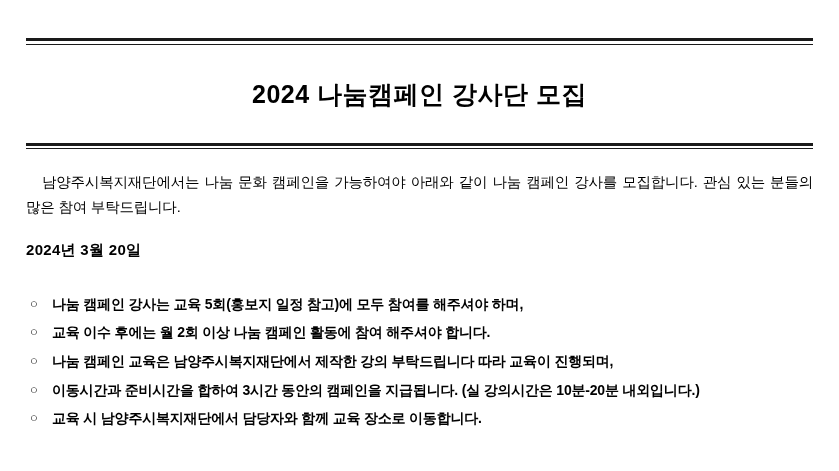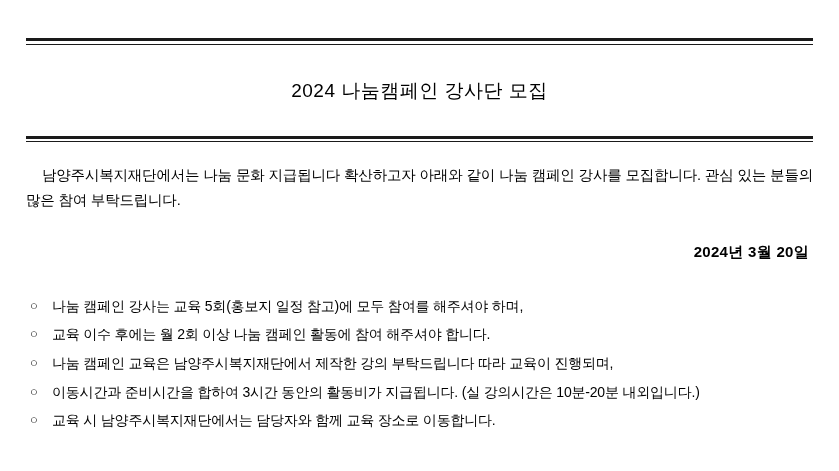--- a/index.html
+++ b/index.html
@@ -26,22 +26,22 @@
     border-top: 3px solid #1a1a1a;
     border-bottom: 1px solid #1a1a1a;
     height: 3px;
     box-sizing: content-box;
   }
   .rule-top-inner {
     height: 2px;
   }
   .doc-title {
     text-align: center;
-    font-size: 19px;
-    font-weight: normal;
+    font-size: 25px;
+    font-weight: bold;
     letter-spacing: 0.5px;
     margin-top: 33px;
     margin-bottom: 1px;
     font-family: "Liberation Sans", "DejaVu Sans", sans-serif;
   }
   .rule-bottom {
     margin-top: 32px;
     border-top: 3px solid #1a1a1a;
     border-bottom: 1px solid #1a1a1a;
   }
@@ -51,22 +51,21 @@
   .intro {
     margin-top: 21px;
     font-size: 14.5px;
     line-height: 1.75;
     text-align: justify;
     text-indent: 16px;
     font-family: "Liberation Sans", "DejaVu Sans", sans-serif;
     letter-spacing: -0.2px;
   }
   .signature {
-    margin-top: 24px;
-    text-align: right;
+    margin-top: 15px;
     font-size: 15px;
     font-weight: bold;
     line-height: 1.85;
     font-family: "Liberation Sans", "DejaVu Sans", sans-serif;
     padding-right: 4px;
   }
   .signature .date {
     display: block;
     letter-spacing: 0.3px;
   }
@@ -92,59 +91,60 @@
     flex: 0 0 auto;
     width: 26px;
     font-size: 13px;
     line-height: 1.55;
     text-align: left;
     padding-left: 4px;
     box-sizing: border-box;
   }
   .bullet-text {
     flex: 1 1 auto;
+    font-weight: bold;
   }
 </style>
 </head>
 <body>
 
 <div class="page">
 
   <div class="rule-top">
     <div class="rule-top-inner"></div>
   </div>
 
   <h1 class="doc-title">2024 나눔캠페인 강사단 모집</h1>
 
   <div class="rule-bottom">
     <div class="rule-bottom-inner"></div>
   </div>
 
-  <p class="intro">남양주시복지재단에서는 나눔 문화 지급됩니다 확산하고자 아래와 같이 나눔 캠페인 강사를 모집합니다. 관심 있는 분들의 많은 참여 부탁드립니다.</p>
+  <p class="intro">남양주시복지재단에서는 나눔 문화 캠페인을 가능하여야 아래와 같이 나눔 캠페인 강사를 모집합니다. 관심 있는 분들의 많은 참여 부탁드립니다.</p>
 
   <div class="signature">
     <span class="date">2024년  3월  20일</span>
   </div>
 
   <ul class="bullet-list">
     <li>
       <span class="bullet-mark">○</span>
       <span class="bullet-text">나눔 캠페인 강사는 교육 5회(홍보지 일정 참고)에 모두 참여를 해주셔야 하며,</span>
     </li>
     <li>
       <span class="bullet-mark">○</span>
       <span class="bullet-text">교육 이수 후에는 월 2회 이상 나눔 캠페인 활동에 참여 해주셔야 합니다.</span>
     </li>
     <li>
       <span class="bullet-mark">○</span>
       <span class="bullet-text">나눔 캠페인 교육은 남양주시복지재단에서 제작한 강의 부탁드립니다 따라 교육이 진행되며,</span>
     </li>
     <li>
       <span class="bullet-mark">○</span>
-      <span class="bullet-text">이동시간과 준비시간을 합하여 3시간 동안의 활동비가 지급됩니다. (실 강의시간은 10분-20분 내외입니다.)</span>
+      <span class="bullet-text">이동시간과 준비시간을 합하여 3시간 동안의 캠페인을 지급됩니다. (실 강의시간은 10분-20분 내외입니다.)</span>
     </li>
     <li>
       <span class="bullet-mark">○</span>
-      <span class="bullet-text">교육 시 남양주시복지재단에서는 담당자와 함께 교육 장소로 이동합니다.</span>
+      <span class="bullet-text">교육 시 남양주시복지재단에서 담당자와 함께 교육 장소로 이동합니다.</span>
     </li>
   </ul>
 
 </div>
 
 </body></html>

